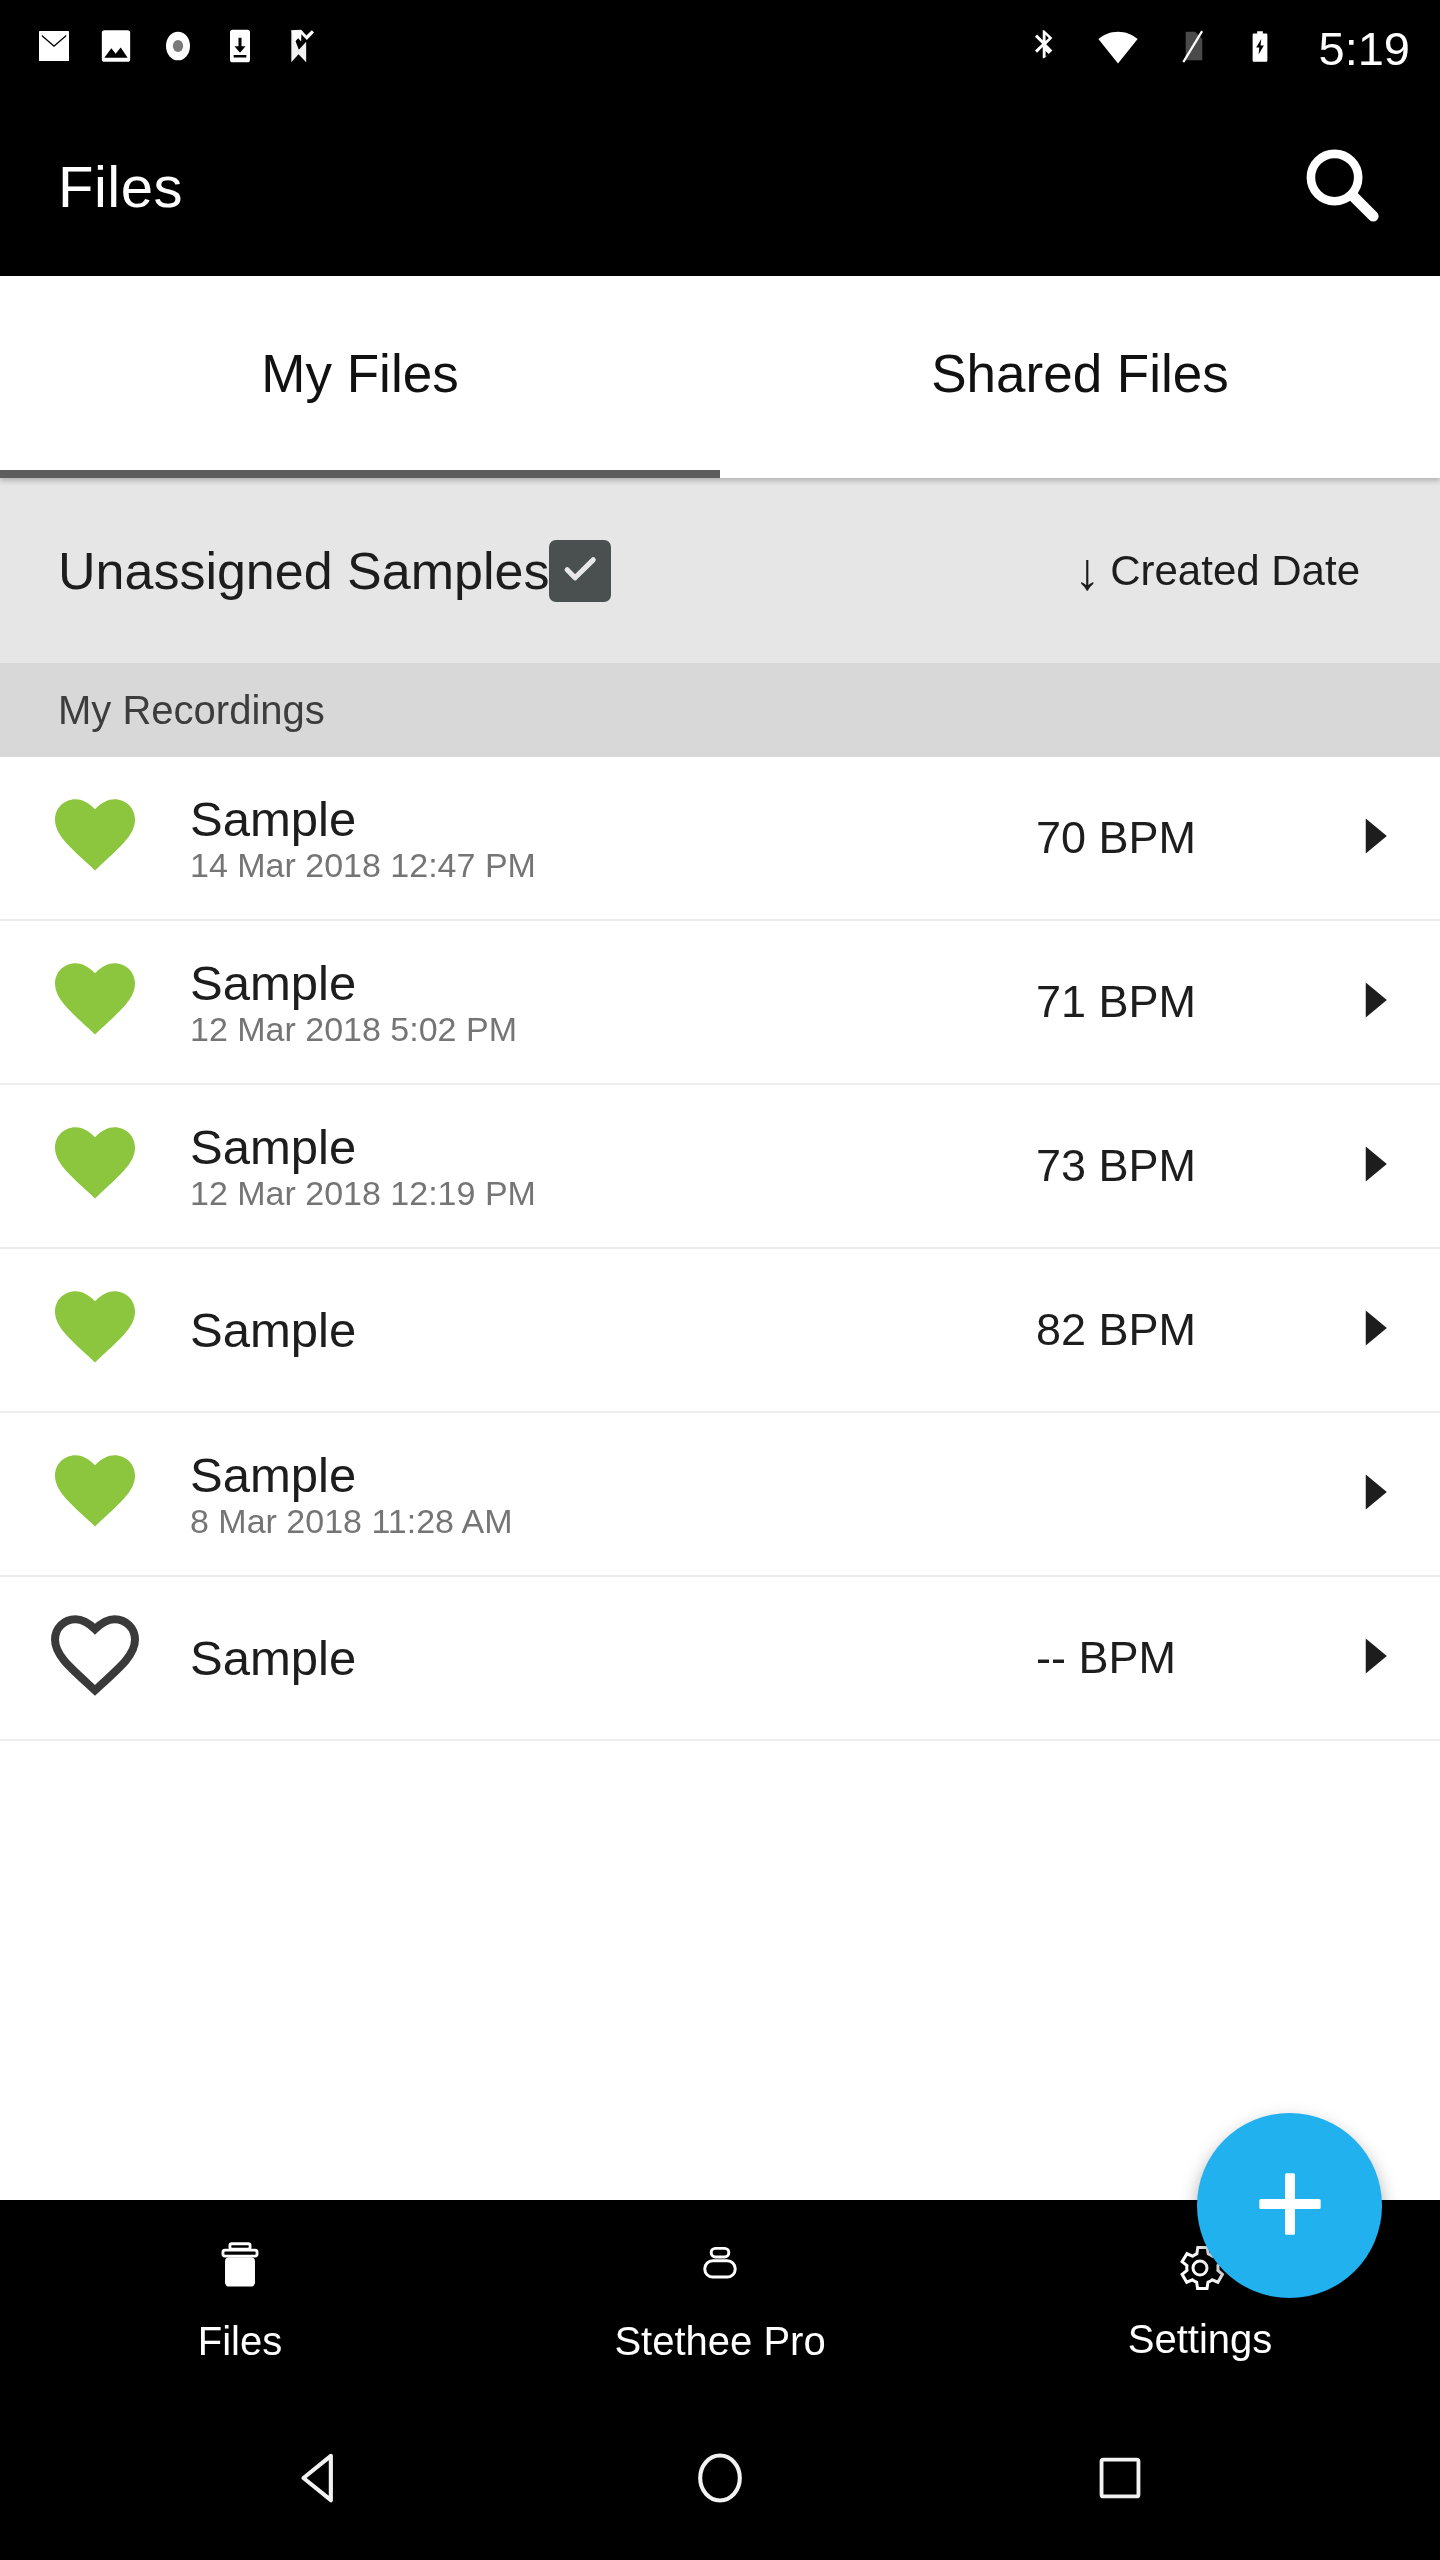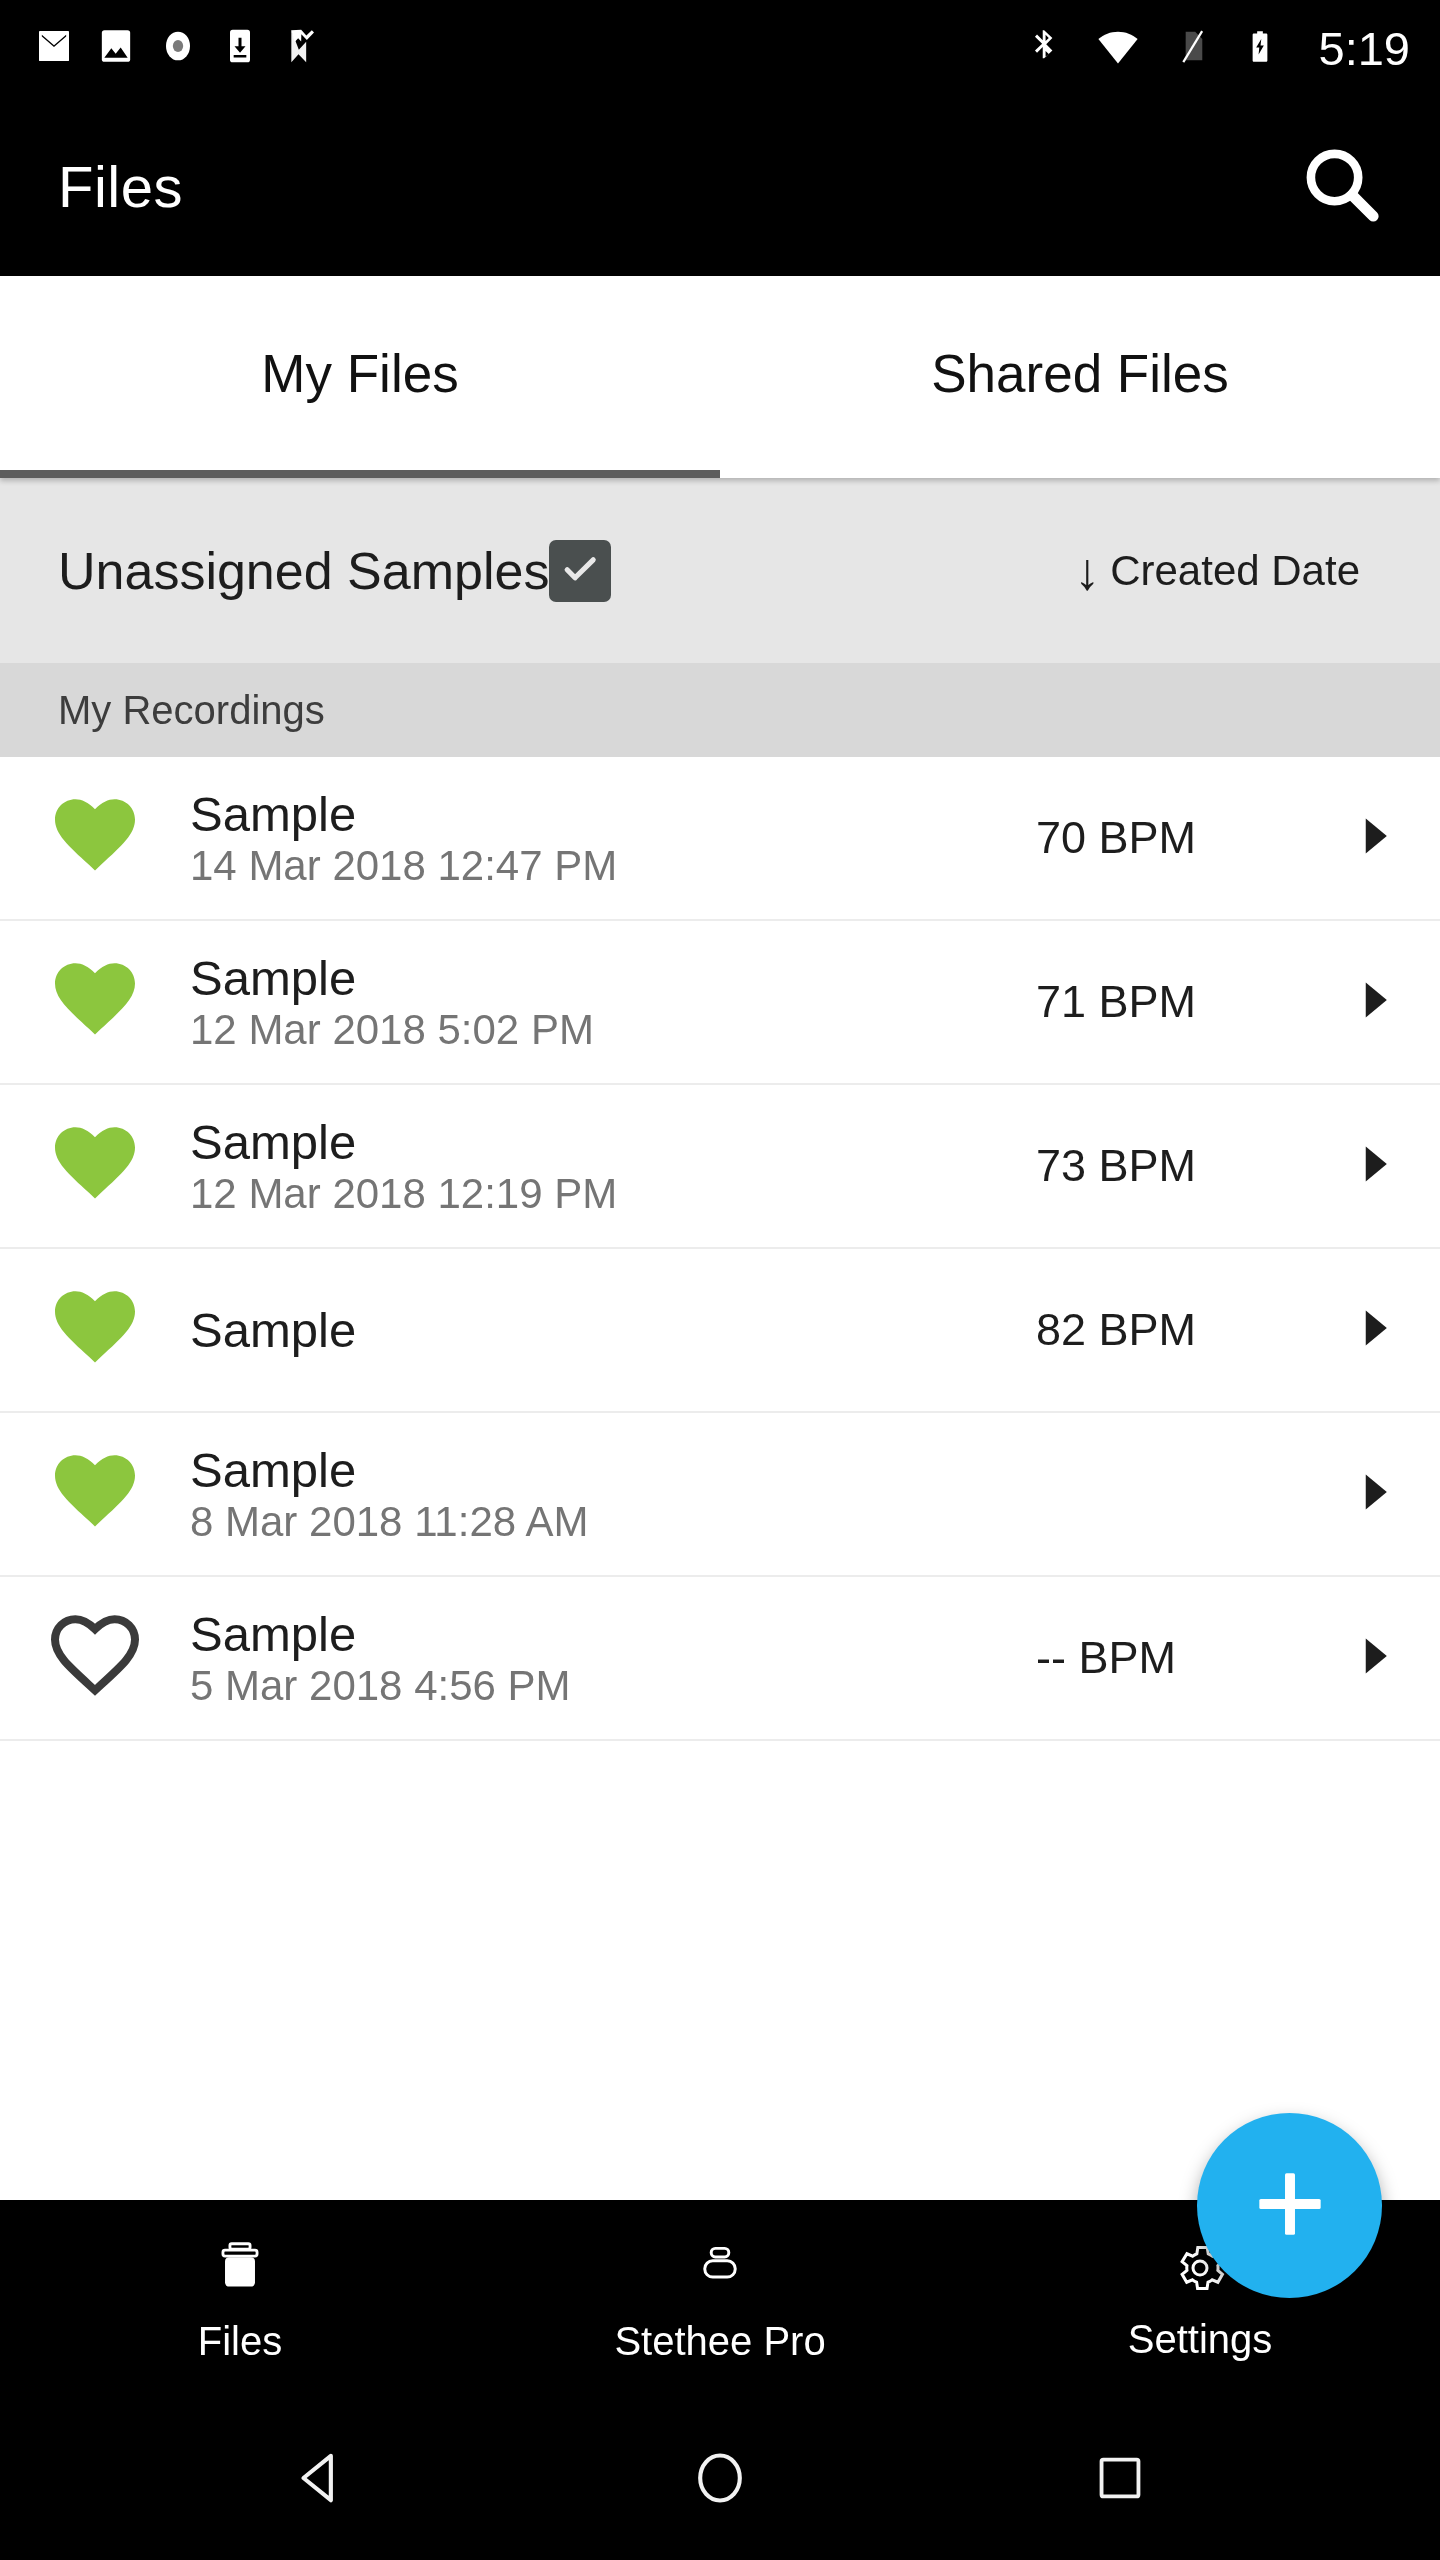--- a/index.html
+++ b/index.html
@@ -180,21 +180,21 @@
     display: flex;
     flex-direction: column;
     justify-content: center;
   }
   .row-title {
     font-size: 49px;
     color: #1d1d1d;
     line-height: 1.12;
   }
   .row-sub {
-    font-size: 42px;
+    font-size: 34px;
     color: #757575;
     line-height: 1.12;
   }
   .row-bpm {
     flex: 0 0 300px;
     font-size: 45px;
     color: #1d1d1d;
     text-align: left;
     padding-left: 10px;
   }
@@ -460,21 +460,20 @@
         </div>
       </div>
       <div class="row">
         <div class="row-heart">
           <span><svg width="96" height="96" viewBox="0 0 24 24">
               <path d="M12 20.6l-1.5-1.4C5.2 14.4 2 11.5 2 7.9 2 5 4.3 2.8 7.1 2.8c1.6 0 3.2.8 4.9 2.5 1.7-1.7 3.3-2.5 4.9-2.5C19.7 2.8 22 5 22 7.9c0 3.6-3.2 6.5-8.5 11.3z" fill="none" stroke="#3a3a3a" stroke-width="2"></path>
             </svg></span>
         </div>
         <div class="row-texts">
           <span class="row-title">Sample</span>
-          <span class="row-sub">5 Mar 2018 4:56 PM</span>
         </div>
         <div class="row-bpm">-- BPM</div>
         <div class="row-chevron">
           <span><svg width="44" height="52" viewBox="0 0 24 24">
               <path fill="#1d1d1d" d="M7.5 2.5L19 12 7.5 21.5z"></path>
             </svg></span>
         </div>
       </div>
     </div>
 

